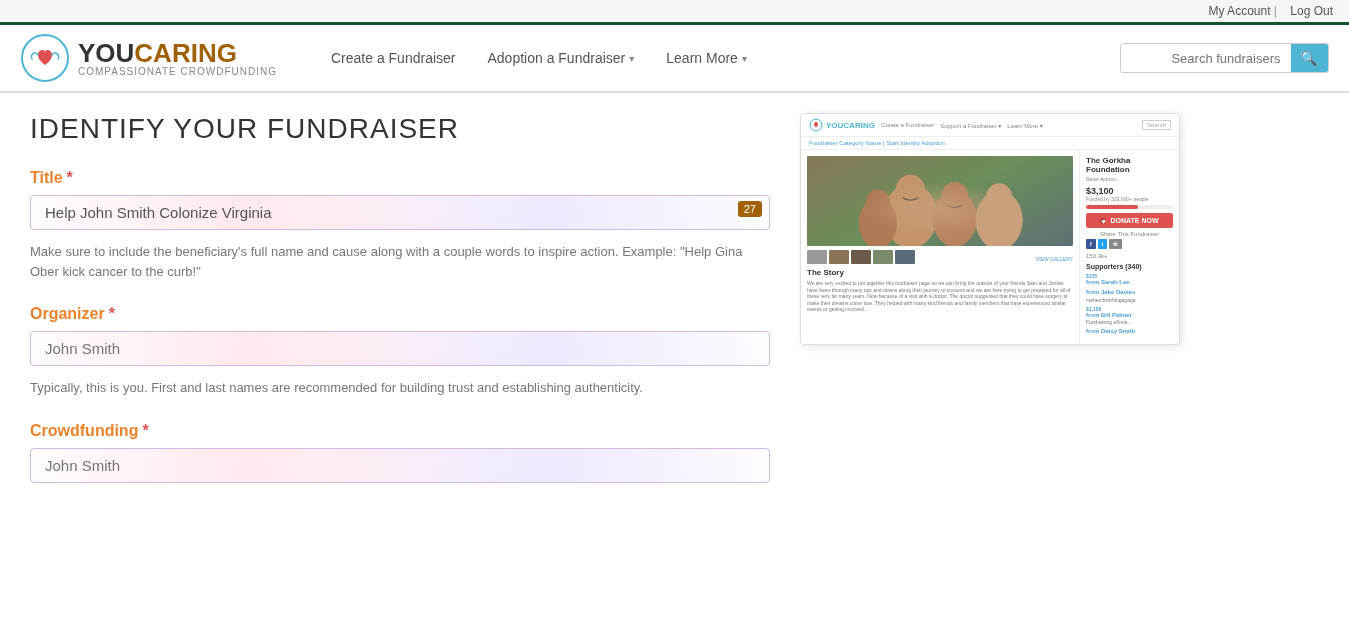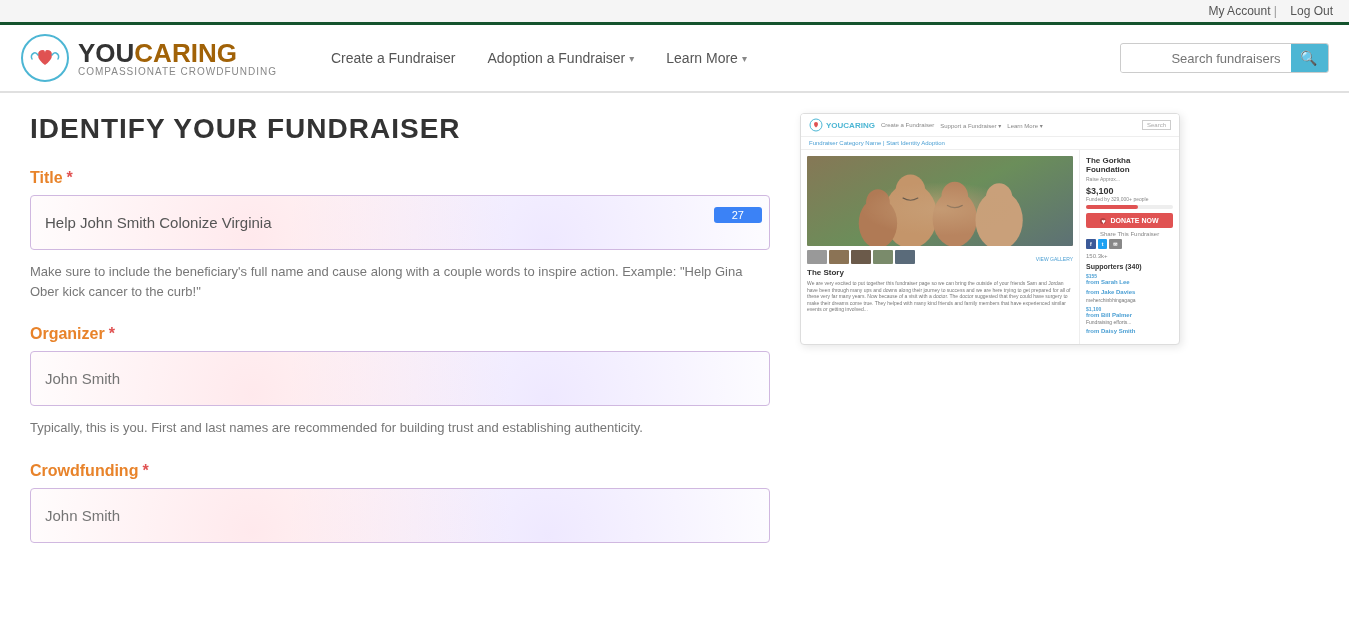--- a/index.html
+++ b/index.html
@@ -87,55 +87,55 @@
       display: flex;
       padding: 20px 30px;
       gap: 30px;
       max-width: 1349px;
     }
 
     
     .form-area { flex: 1; max-width: 740px; }
     .page-title {
       font-size: 28px;
-      font-weight: bold;
+      font-weight: normal;
       color: #333;
       margin-bottom: 24px;
       text-transform: uppercase;
       letter-spacing: 1px;
     }
 
     .field-label {
       font-size: 16px;
       color: #e8832a;
       font-weight: bold;
       margin-bottom: 8px;
     }
     .field-label .required { color: #e05252; margin-left: 4px; }
 
     .input-wrapper {
       position: relative;
       margin-bottom: 12px;
     }
     .char-count {
       position: absolute;
-      top: 12px;
+      top: 6px;
       right: 8px;
-      background: #3b82f6;
+      background: #a16207;
       color: #fff;
       font-size: 11px;
-      padding: 2px 18px;
+      padding: 2px 6px;
       border-radius: 3px;
     }
 
     .form-input {
       width: 100%;
       border: 1.5px solid #d0b8e0;
       border-radius: 4px;
-      padding: 18px 14px;
+      padding: 8px 14px;
       font-size: 15px;
       color: #aaa;
       outline: none;
       background: #fff;
       background-image: 
         radial-gradient(circle at 30% 80%, rgba(255,182,193,0.3) 0%, transparent 50%),
         radial-gradient(circle at 70% 90%, rgba(200,180,255,0.3) 0%, transparent 50%);
     }
     .title-input { padding-right: 50px; color: #555; }
 

